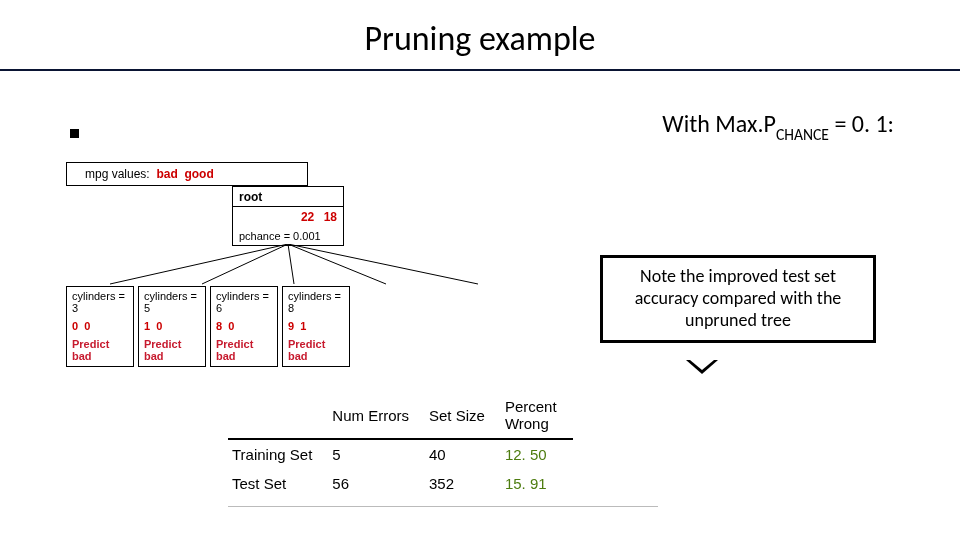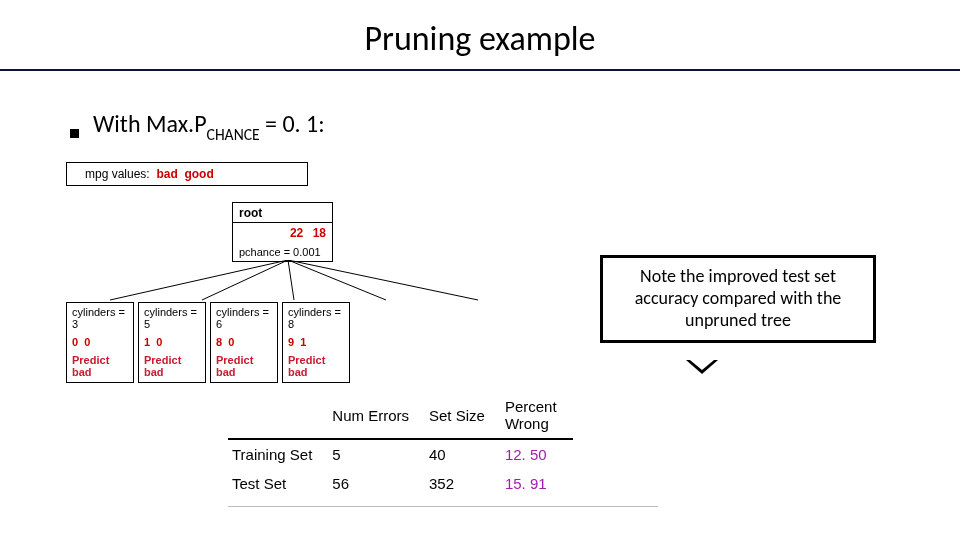--- a/index.html
+++ b/index.html
@@ -25,20 +25,21 @@
   }
   .content {
     padding: 30px 66px 0 66px;
   }
   .bullet {
     font-size: 24px;
     display: flex;
     align-items: baseline;
     gap: 14px;
     margin-left: 4px;
+    justify-content: space-between;
   }
   .bullet-square {
     width: 9px;
     height: 9px;
     background: #000;
     flex-shrink: 0;
     position: relative;
     top: 6px;
   }
   .bullet .sub { font-size: 0.65em; vertical-align: sub; position: relative; top: 2px; }
@@ -50,24 +51,24 @@
     position: relative;
   }
   .mpg-row {
     border: 1px solid #000;
     padding: 4px 18px;
     width: 242px;
   }
   .mpg-row .bad { color: #c00; font-weight: 700; }
   .mpg-row .good { color: #c00; font-weight: 700; }
   .root-box {
-    margin-top: 16px;
+    margin-top: 0;
     margin-left: 166px;
     border: 1px solid #000;
-    width: 101px;
+    width: 112px;
   }
   .root-box .root-label { padding: 3px 6px 0 6px; font-weight: 700; }
   .root-box .root-hr { border: none; border-top: 1px solid #000; margin-top: 2px; }
   .root-box .root-counts { padding: 3px 6px; text-align: right; }
   .root-box .bad-n { color: #c00; font-weight: 700; }
   .root-box .good-n { color: #c00; font-weight: 700; margin-left: 6px; }
   .pchance {
     padding: 3px 6px;
     font-size: 11px;
   }
@@ -145,21 +146,21 @@
   }
   .results-table th, .results-table td {
     padding: 6px 16px 6px 4px;
     text-align: left;
     font-weight: 400;
   }
   .results-table thead th { font-weight: 400; white-space: nowrap; }
   .results-table thead th:nth-child(4) { white-space: normal; width: 72px; }
   .results-table thead tr { border-bottom: 2px solid #000; }
   .results-table tbody tr td:first-child { font-weight: 400; }
-  .results-table .pct { color: #a21caf; }
+  .results-table .pct { color: #4d7c0f; }
   .thin-hr {
     position: absolute;
     left: 228px;
     top: 506px;
     width: 430px;
     height: 0;
     border-top: 1px solid #bbb;
   }
 </style>
 </head>

